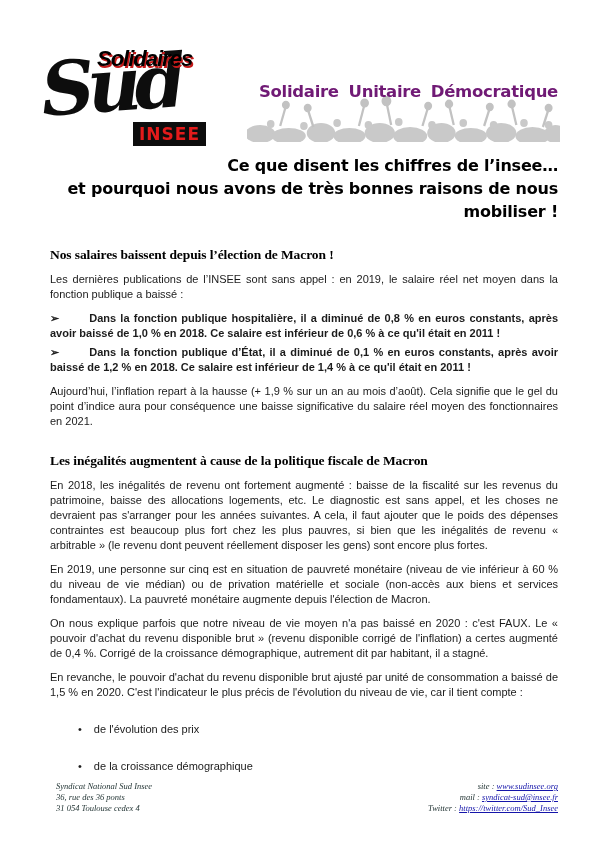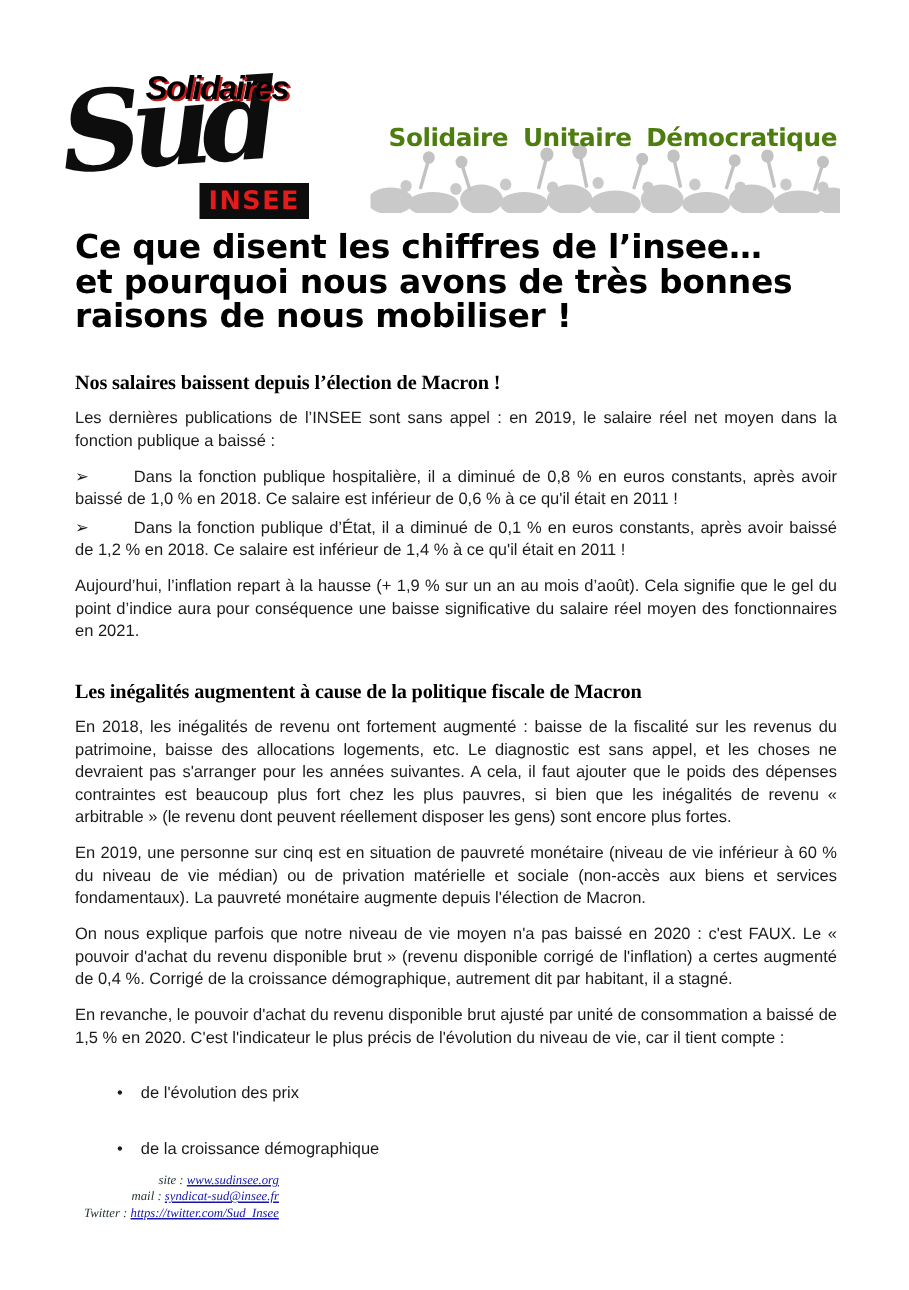--- a/index.html
+++ b/index.html
@@ -37,40 +37,40 @@
     font-family:"DejaVu Sans",sans-serif;
     font-size:17px;font-weight:bold;letter-spacing:1px;
     padding:2px 6px;
   }
   .motto{position:relative;flex:1;margin-left:12px;}
   .crowd{position:absolute;left:0;bottom:6px;width:100%;height:46px;}
   .motto-words{
     position:absolute;top:36px;left:12px;right:2px;
     display:flex;justify-content:space-between;
     font-family:"DejaVu Sans",sans-serif;
-    font-size:16.5px;font-weight:bold;color:#4d7c0f;
+    font-size:16.5px;font-weight:bold;color:#701a75;
     letter-spacing:-0.3px;
   }
   
   .content{position:absolute;top:148px;left:50px;right:48px;}
   .title{margin:6px 0 0 0;font-family:"DejaVu Sans",sans-serif;}
   .title .tline{
-    display:block;font-size:22px;font-weight:800;
-    line-height:23px;color:#000;letter-spacing:-0.2px;
+    display:block;font-size:16px;font-weight:800;
+    line-height:23px;color:#000;letter-spacing:-0.2px;text-align:right;
   }
   h2.sec{
     font-family:Liberation Serif, serif;
     font-size:13.5px;font-weight:800;color:#000;
     margin:24px 0 9px 0;letter-spacing:-0.1px;
   }
   p.body{
     font-size:11px;line-height:15px;margin:9px 0;
     text-align:justify;
   }
-  p.arrow-bullet{font-size:11px;line-height:15px;margin:4px 0;text-align:justify;}
+  p.arrow-bullet{font-size:11px;line-height:15px;margin:4px 0;text-align:justify;font-weight:bold;}
   .arrow{font-size:11px;margin-right:30px;color:#1b1b1b;}
   .dot-bullet{
     font-size:11px;line-height:15px;margin:22px 0 22px 28px;
   }
   .dot{margin-right:12px;}
   
   .footer{
     position:absolute;bottom:46px;left:56px;right:48px;
     display:flex;justify-content:space-between;align-items:flex-start;
     font-family:"Liberation Serif",serif;font-style:italic;
@@ -161,20 +161,25 @@
     <p class="body">En 2019, une personne sur cinq est en situation de pauvreté monétaire (niveau de vie inférieur à 60 % du niveau de vie médian) ou de privation matérielle et sociale (non-accès aux biens et services fondamentaux). La pauvreté monétaire augmente depuis l'élection de Macron.</p>
 
     <p class="body">On nous explique parfois que notre niveau de vie moyen n'a pas baissé en 2020 : c'est FAUX. Le « pouvoir d'achat du revenu disponible brut » (revenu disponible corrigé de l'inflation) a certes augmenté de 0,4 %. Corrigé de la croissance démographique, autrement dit par habitant, il a stagné.</p>
     <p class="body">En revanche, le pouvoir d'achat du revenu disponible brut ajusté par unité de consommation a baissé de 1,5 % en 2020. C'est l'indicateur le plus précis de l'évolution du niveau de vie, car il tient compte :</p>
     <div class="dot-bullet"><span class="dot">•</span><span>de l'évolution des prix</span></div>
     <div class="dot-bullet"><span class="dot">•</span><span>de la croissance démographique</span></div>
 
   </div>
 
   <div class="footer">
+    <div class="footer-left">
+      <div>Syndicat National Sud Insee</div>
+      <div>36, rue des 36 ponts</div>
+      <div>31 054 Toulouse cedex 4</div>
+    </div>
     <div class="footer-right">
       <div><span>site :</span> <a>www.sudinsee.org</a></div>
       <div><span>mail :</span> <a>syndicat-sud@insee.fr</a></div>
       <div><span>Twitter :</span> <a>https://twitter.com/Sud_Insee</a></div>
     </div>
   </div>
 
 </div>
 
 </body></html>

